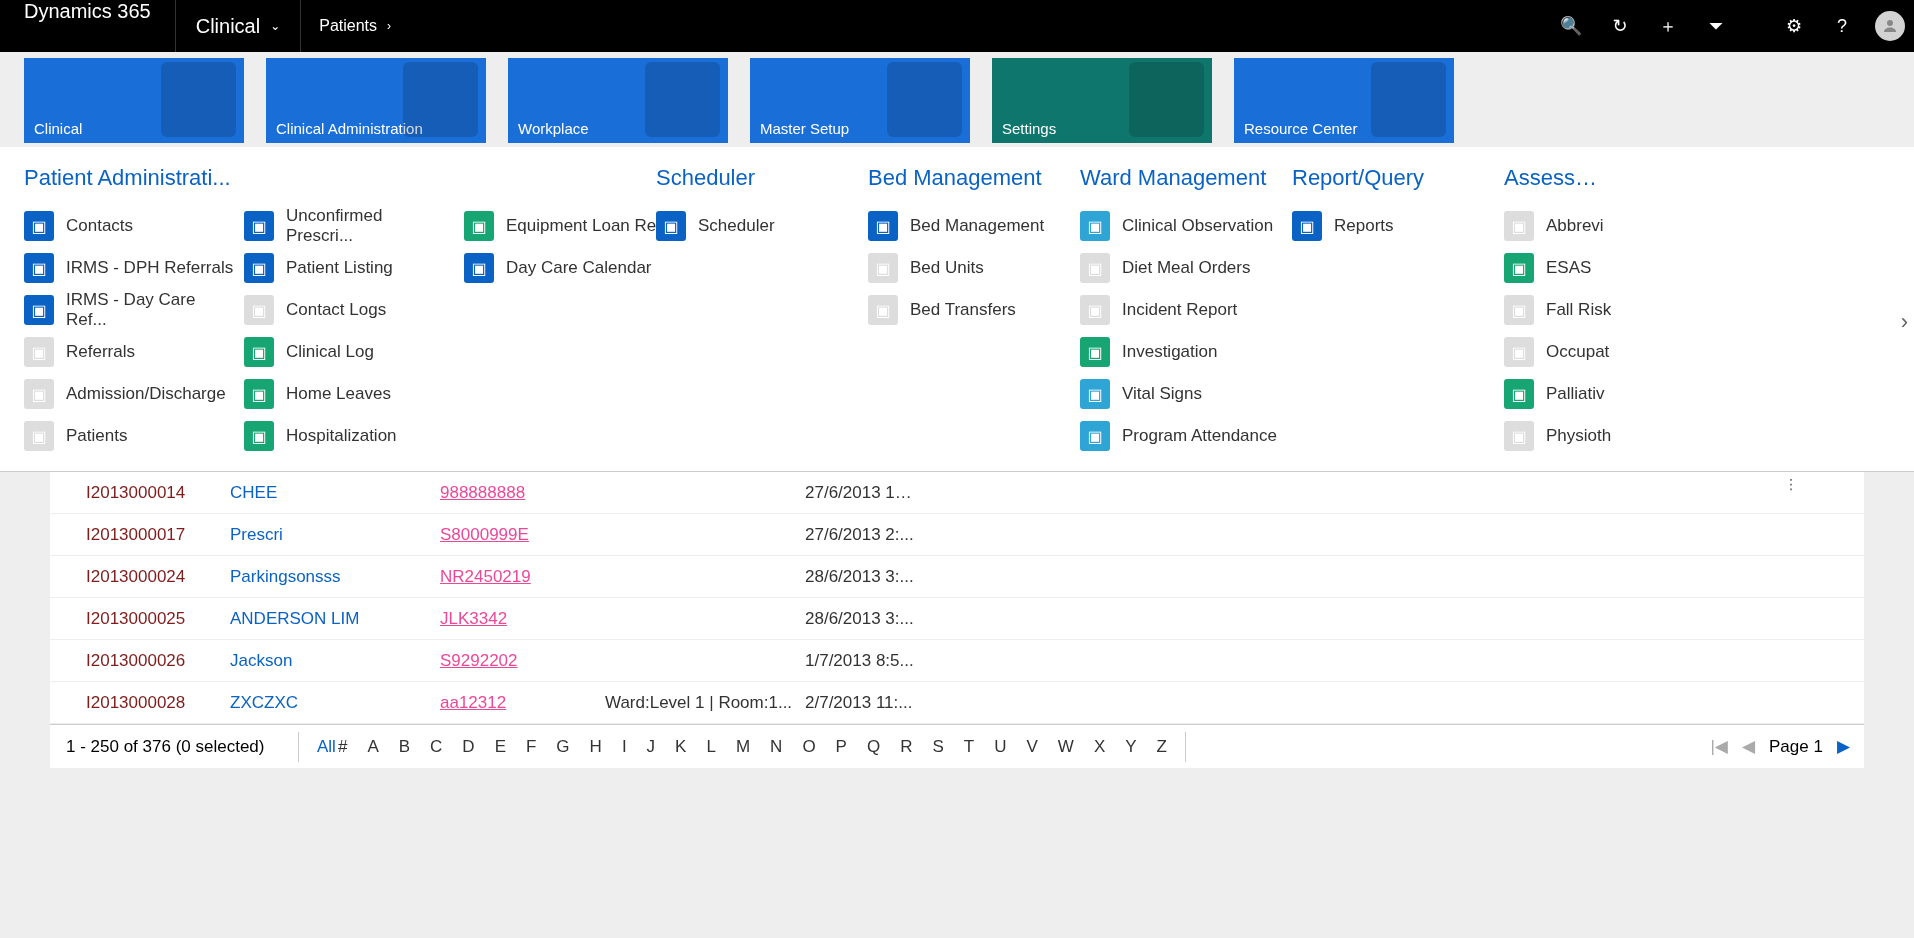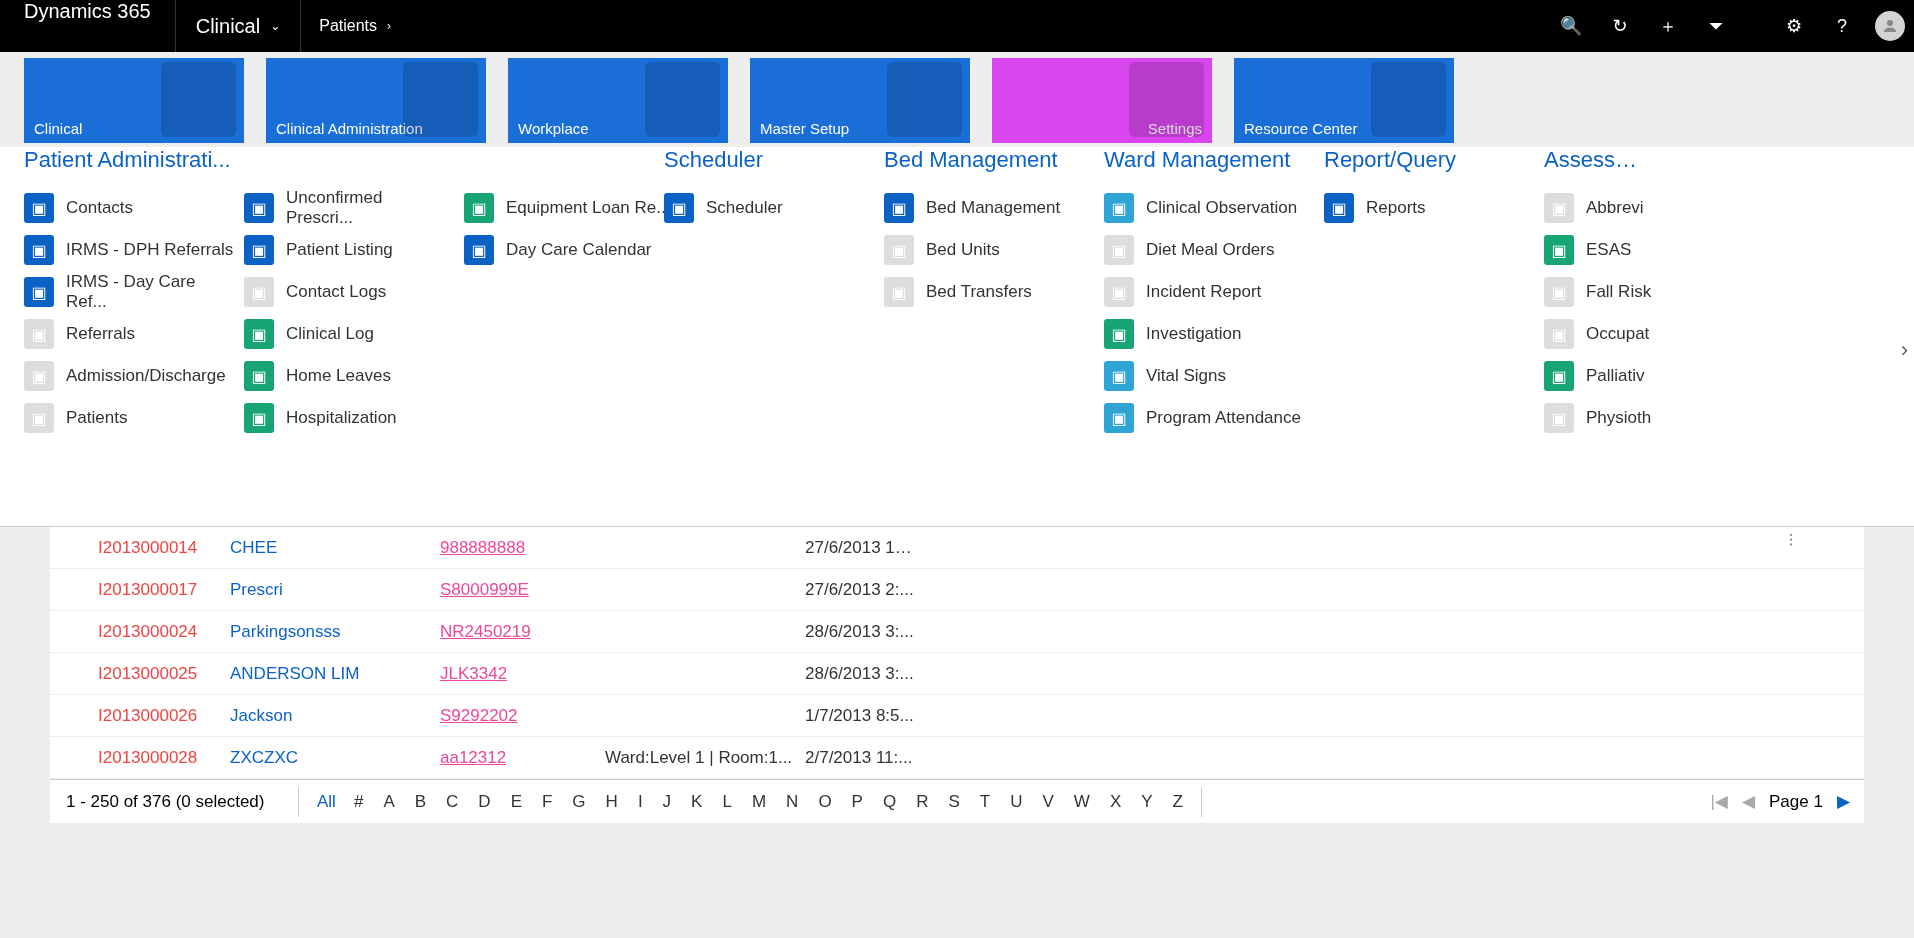--- a/index.html
+++ b/index.html
@@ -13,52 +13,52 @@
 .chev { font-size: 12px; }
 .crumb { padding: 0 18px; font-size: 16px; display:flex; align-items:center; gap:10px; }
 .spacer { flex: 1; }
 .ticon { width: 48px; height: 52px; display:flex; align-items:center; justify-content:center; font-size:18px; cursor:pointer; }
 .avatar-ico { width:30px; height:30px; border-radius:50%; background:#d3d3d3; display:flex; align-items:center; justify-content:center; }
 
 
 .tilebar { background:#eee; height:95px; padding-top:6px; display:flex; gap:22px; padding-left:24px; }
 .tile { width:220px; height:85px; color:#fff; position:relative; font-size:15px; display:flex; align-items:flex-end; padding:6px 10px; }
 .tile.blue { background:#1a6ed8; }
-.tile.red  { background:#d946ef;justify-content:flex-end; }
+.tile.red  { background:#0f766e; }
 .tile .bigicon { position:absolute; right:8px; top:4px; width:75px; height:75px; border-radius:6px; }
 
 
-.sitemap { background:#fff; position:relative; height:380px; border-bottom:1px solid #ccc; padding-left:24px; display:flex; gap:20px; overflow:hidden;}
+.sitemap { background:#fff; position:relative; height:325px; border-bottom:1px solid #ccc; padding-left:24px; padding-top:18px; display:flex; gap:12px; overflow:hidden;}
 .area { min-width:0; }
 .area-head { color:#0b62c5; font-size:22px; font-weight:400; margin-bottom:14px; white-space:nowrap; overflow:hidden; text-overflow:ellipsis;}
 .area-cols { display:flex; gap:10px; }
 .item { display:flex; align-items:center; gap:12px; height:42px; width:210px; cursor:pointer; font-size:17px; color:#333; }
 .item .icn { width:30px; height:30px; flex-shrink:0; display:flex; align-items:center; justify-content:center; border-radius:3px;}
 .icn.blue{background:#0b62c5;} 
 .icn.green{background:#17a673;} 
 .icn.gray{background:#ddd;} 
 .icn.cyan{background:#2fa5d6;}
 .icn svg, .icn span { fill:#fff; color:#fff; font-size:16px;}
 .scroll-right { position:absolute; right:6px; top:50%; font-size:22px; color:#666;}
 
 
 .grid { background:#fff; margin:0 50px; }
 .row { display:flex; height:42px; align-items:center; border-bottom:1px solid #eee; font-size:17px;}
-.row .c1{ width:180px; padding-left:48px; color:#ef4444;}
+.row .c1{ width:180px; padding-left:36px; color:#7f1d1d;}
 .row .c2{ width:210px; color:#0b62c5;}
 .row .c3{ width:165px; color:#ec4899;text-decoration:underline;}
 .row .c4{ width:200px; color:#333; white-space:nowrap; overflow:hidden; text-overflow:ellipsis;}
 .row .c5{ width:110px; color:#333; white-space:nowrap; overflow:hidden; text-overflow:ellipsis;}
 .more { position:absolute; right:66px; font-size:14px; color:#555;}
 
 
 .footer { background:#fff; margin:0 50px; height:44px; border-top:1px solid #ccc; display:flex; align-items:center; font-size:17px;}
 .footer .status{ padding-left:16px; width:230px;}
 .footer .sep { width:1px; height:30px; background:#ccc; margin:0 18px;}
-.footer .all { color:#0b62c5; margin-right:18px;}
+.footer .all { color:#0b62c5; margin-right:2px;}
 .alpha { display:flex; gap:20px; color:#333;}
 .alpha span { cursor:pointer;}
 .footer .pager { margin-left:auto; display:flex; align-items:center; gap:14px; padding-right:14px;}
 .footer .pager .dis{ color:#aaa;}
 .footer .pager .act{ color:#0b62c5;}
 </style>
 </head>
 <body>
 
 <div class="topbar">

